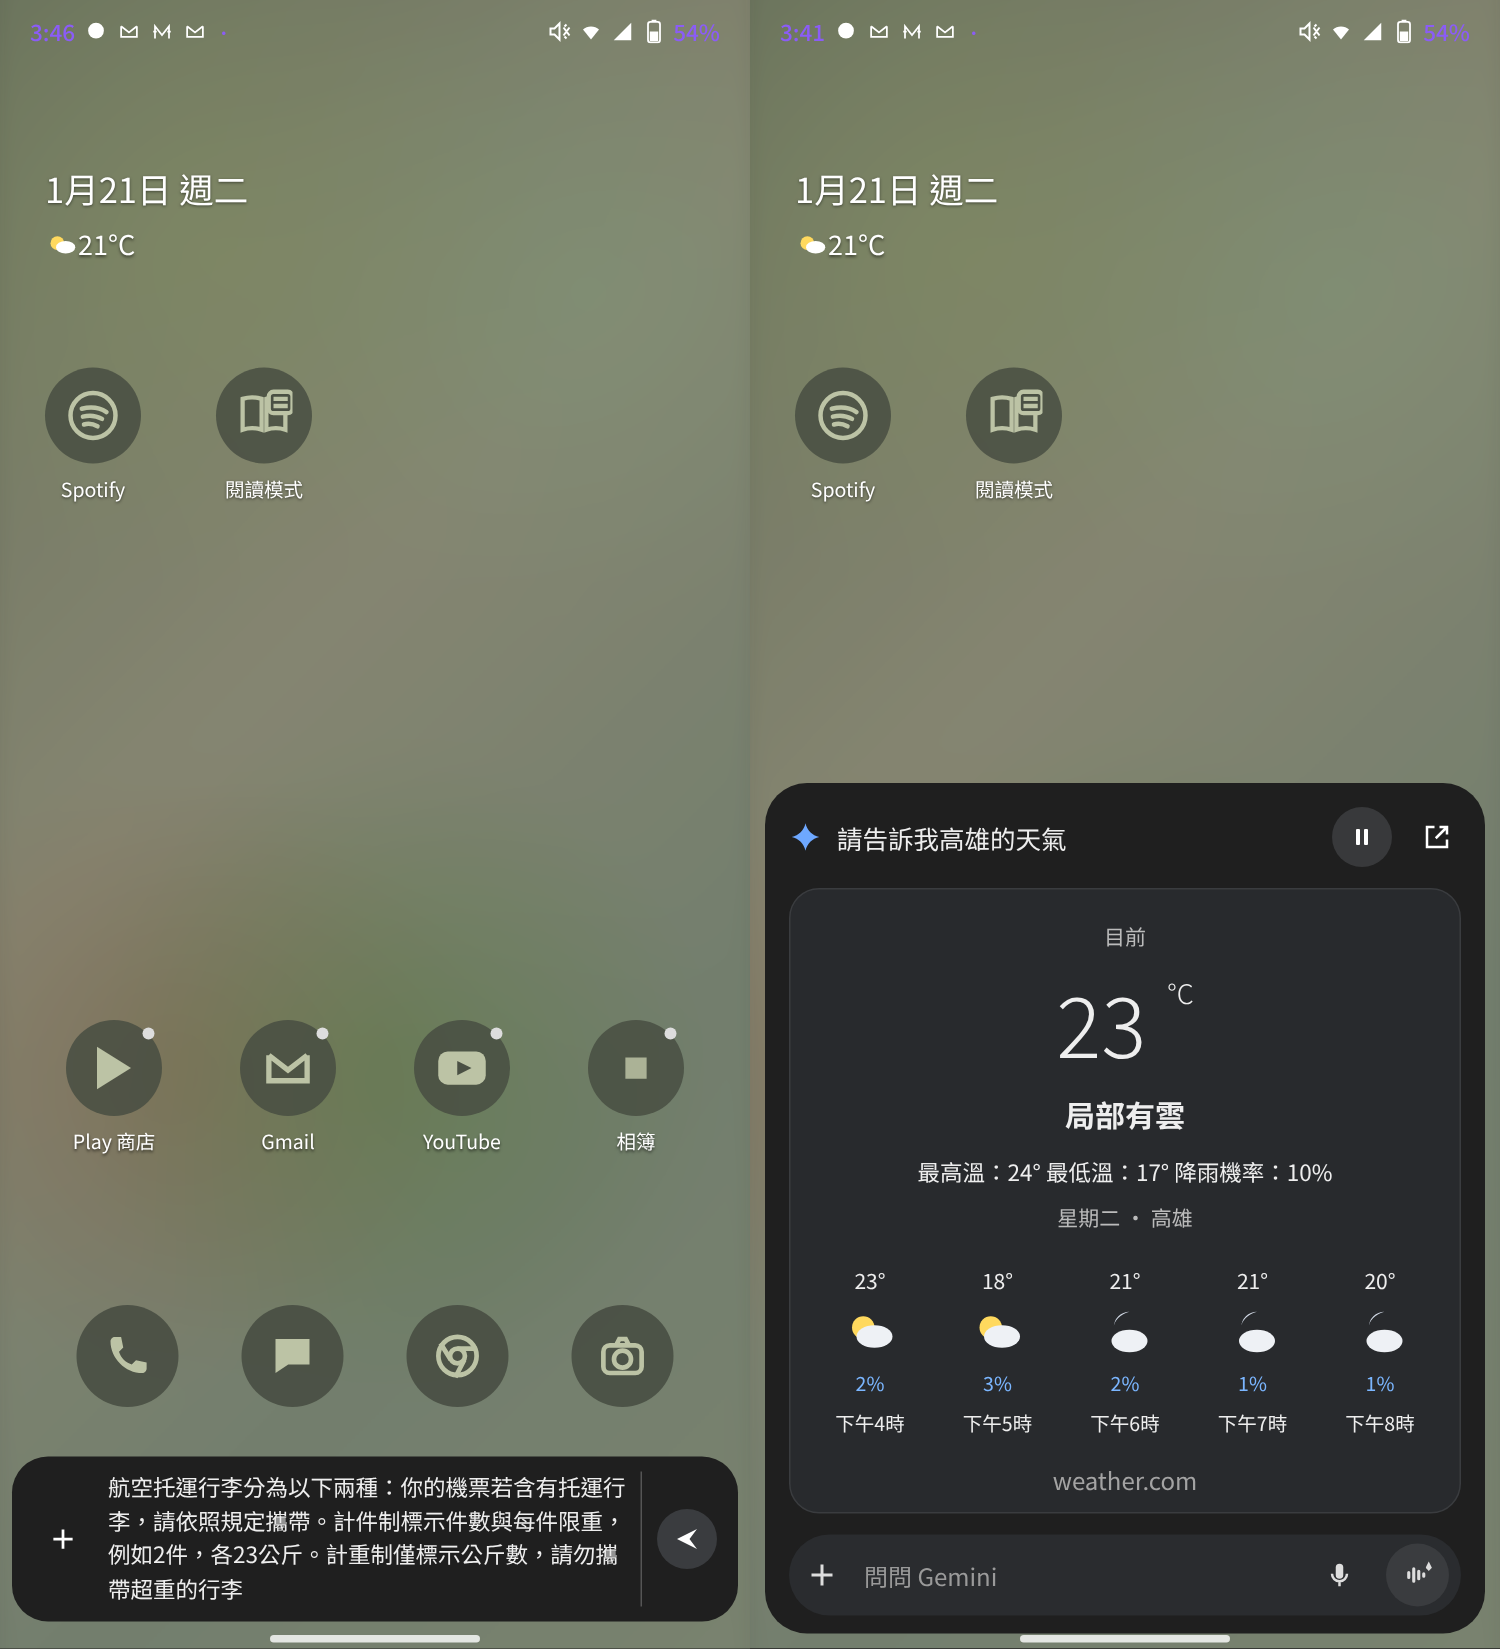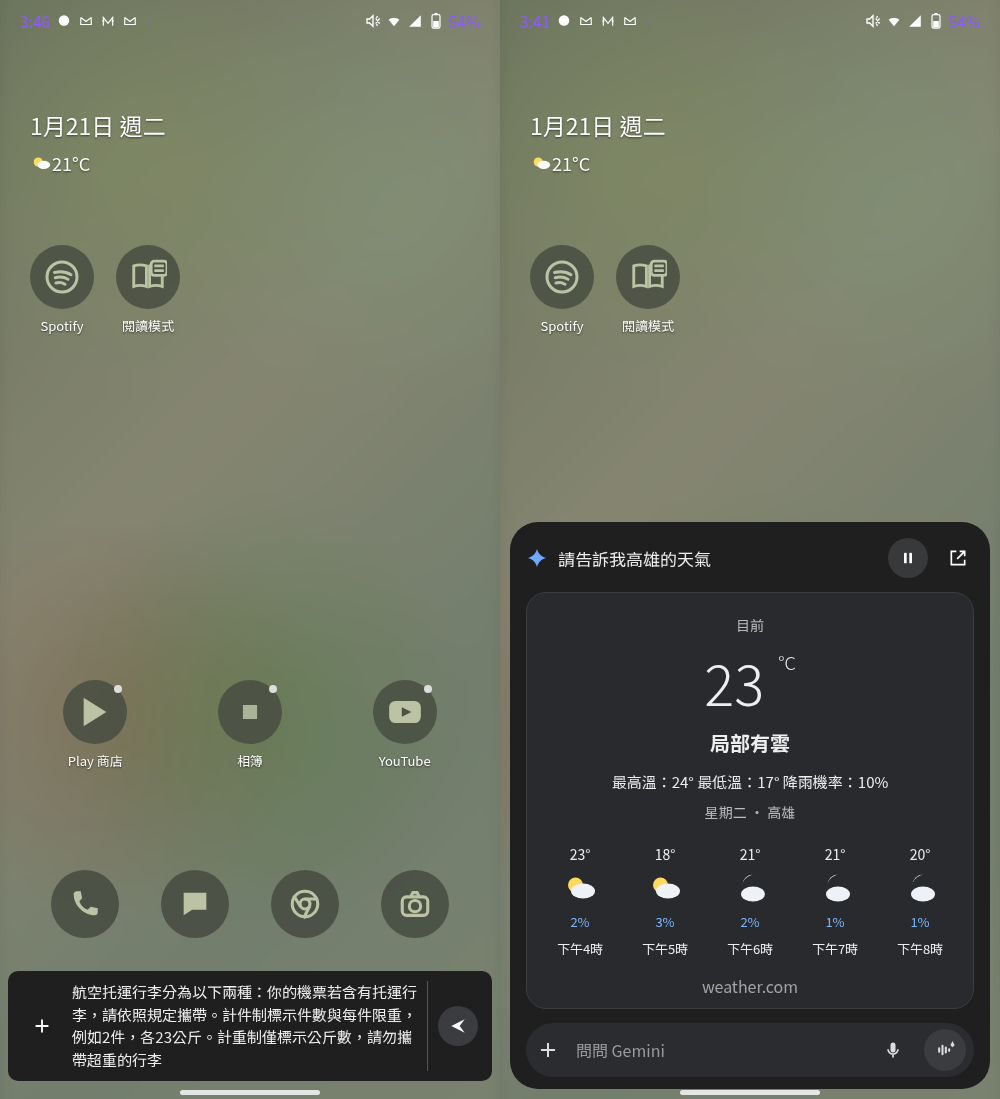--- a/index.html
+++ b/index.html
@@ -22,26 +22,26 @@
 .status-icon { width: 16px; height: 16px; display: inline-flex; align-items: center; justify-content: center; }
 .date-weather { position: absolute; top: 108px; left: 30px; color: #fff; z-index: 3; }
 .date-text { font-size: 23px; font-weight: 400; text-shadow: 0 1px 2px rgba(0,0,0,.5); }
 .temp-row { display: flex; align-items: center; gap: 0; margin-top: 8px; }
 .temp-text { font-size: 18px; text-shadow: 0 1px 2px rgba(0,0,0,.5); }
 .app-row { position: absolute; display: flex; z-index: 3; }
 .app { display: flex; flex-direction: column; align-items: center; gap: 7px; }
 .app-circle { width: 64px; height: 64px; border-radius: 50%; background: rgba(72,78,66,.85); display: flex; align-items: center; justify-content: center; position: relative; }
 .app-circle .badge { position: absolute; top: 5px; right: 5px; width: 8px; height: 8px; border-radius: 50%; background: #ddd; }
 .app-label { font-size: 13px; color: #fff; text-shadow: 0 1px 2px rgba(0,0,0,.6); }
-.top-apps { top: 245px; left: 30px; gap: 22px; text-align: center; }
+.top-apps { top: 245px; left: 30px; gap: 50px; text-align: center; }
 .mid-apps { top: 680px; left: 0; right: 0; justify-content: space-around; padding: 0 18px; }
 .dock-apps { top: 870px; left: 0; right: 0; justify-content: space-around; padding: 0 30px; }
 .dock-apps .app-circle { width: 68px; height: 68px; background: rgba(72,78,66,.9); }
 
-.toast { position: absolute; bottom: 18px; left: 8px; right: 8px; background: #1f1f1f; border-radius: 10px; padding: 10px 14px; display: flex; align-items: center; gap: 10px; z-index: 10; }
+.toast { position: absolute; bottom: 18px; left: 8px; right: 8px; background: #1f1f1f; border-radius: 24px; padding: 10px 14px; display: flex; align-items: center; gap: 10px; z-index: 10; }
 .toast-text { flex: 1; color: #eee; font-size: 15px; line-height: 1.5; overflow: hidden; padding-right: 6px; border-right: 1px solid #555; }
 .round-btn { width: 40px; height: 40px; border-radius: 50%; display: flex; align-items: center; justify-content: center; color: #fff; flex-shrink: 0; }
 
 .gemini-sheet { position: absolute; left: 10px; right: 10px; bottom: 10px; background: #1f1f1f; border-radius: 28px; padding: 16px 16px 12px; z-index: 10; color: #eee; }
 .gemini-header { display: flex; align-items: center; gap: 10px; margin-bottom: 14px; }
 .gemini-header .title { font-size: 17px; flex: 1; }
 .hdr-btn { width: 40px; height: 40px; border-radius: 50%; background: #38393b; display: flex; align-items: center; justify-content: center; }
 .weather-card { background: #282a2d; border: 1px solid #3a3c3f; border-radius: 20px; padding: 22px 14px 10px; text-align: center; }
 .cur-label { font-size: 14px; color: #bbb; }
 .cur-temp { font-size: 56px; font-weight: 300; margin-top: 6px; display: inline-flex; align-items: flex-start; gap: 12px; }
@@ -163,36 +163,45 @@
         <div class="app-circle">
           <svg width="34" height="34" viewBox="0 0 24 24" fill="#bcc3a5">
             <path d="M4 2l16 10L4 22V2z"></path>
           </svg>
           <div class="badge"></div>
         </div>
         <div class="app-label">Play 商店</div>
       </div>
       <div class="app">
         <div class="app-circle">
-          <svg width="34" height="34" viewBox="0 0 24 24" fill="#bcc3a5">
-            <path d="M12 12c0-3 2-5 5-5v10c-3 0-5-2-5-5zM12 12c0 3-2 5-5 5V7c3 0 5 2 5 5zM12 12c3 0 5 2 5 5H7c0-3 2-5 5-5zM12 12c-3 0-5-2-5-5h10c0 3-2 5-5 5z" opacity=".85"></path>
+          <svg width="34" height="34" viewBox="0 0 24 24" fill="none" stroke="#bcc3a5" stroke-width="2.5">
+            <path d="M3 6l9 7 9-7M3 6v12h18V6"></path>
           </svg>
           <div class="badge"></div>
         </div>
-        <div class="app-label">相簿</div>
+        <div class="app-label">Gmail</div>
       </div>
       <div class="app">
         <div class="app-circle">
           <svg width="38" height="38" viewBox="0 0 24 24" fill="#bcc3a5">
             <rect x="2" y="5" width="20" height="14" rx="4"></rect>
             <path d="M10 9l6 3-6 3V9z" fill="#4a5044"></path>
           </svg>
           <div class="badge"></div>
         </div>
         <div class="app-label">YouTube</div>
+      </div>
+      <div class="app">
+        <div class="app-circle">
+          <svg width="34" height="34" viewBox="0 0 24 24" fill="#bcc3a5">
+            <path d="M12 12c0-3 2-5 5-5v10c-3 0-5-2-5-5zM12 12c0 3-2 5-5 5V7c3 0 5 2 5 5zM12 12c3 0 5 2 5 5H7c0-3 2-5 5-5zM12 12c-3 0-5-2-5-5h10c0 3-2 5-5 5z" opacity=".85"></path>
+          </svg>
+          <div class="badge"></div>
+        </div>
+        <div class="app-label">相簿</div>
       </div>
     </div>
   <div class="app-row dock-apps" id="left-dock">
       <div class="app">
         <div class="app-circle">
           <svg width="34" height="34" viewBox="0 0 24 24" fill="#bcc3a5">
             <path d="M6 3c-1 0-2 1-2 2 0 8 7 15 15 15 1 0 2-1 2-2v-3l-5-1-2 2c-3-1-5-3-6-6l2-2-1-5H6z"></path>
           </svg>
         </div>
       </div>

